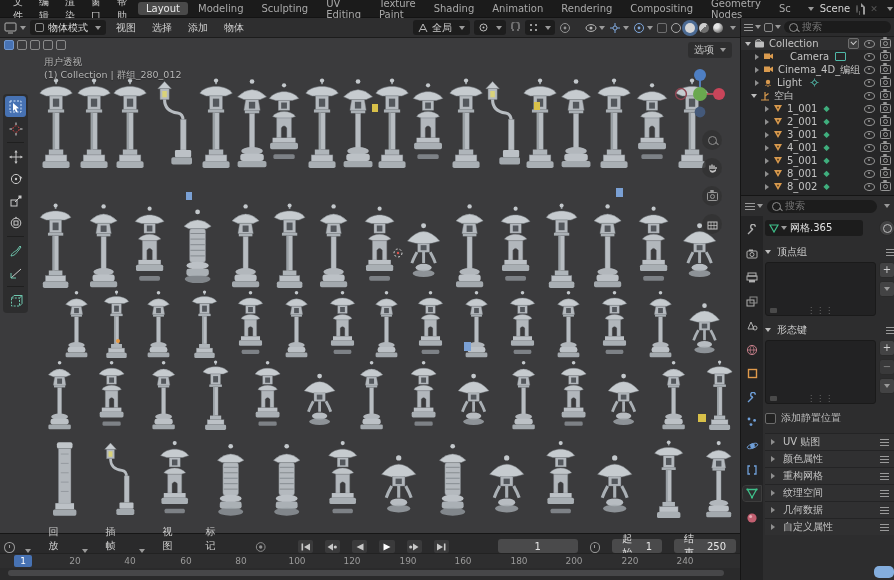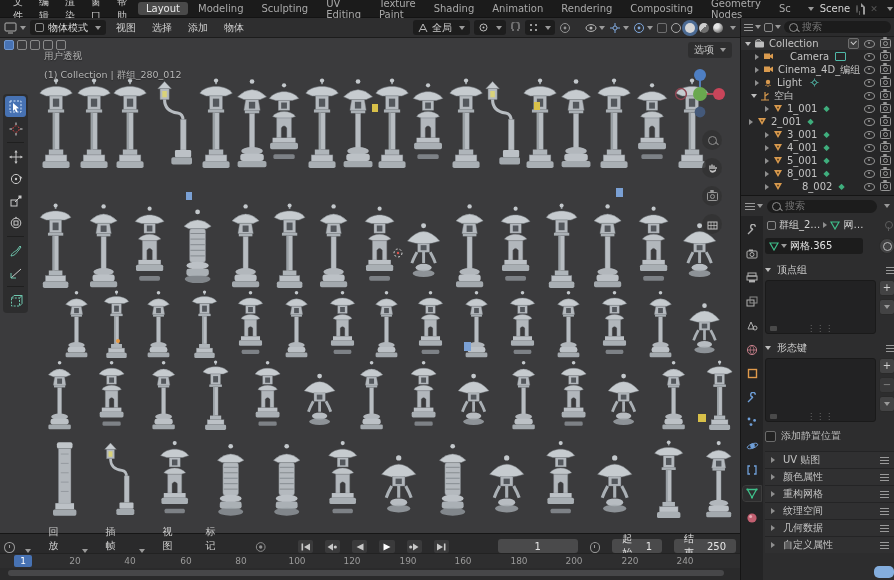--- a/index.html
+++ b/index.html
@@ -383,21 +383,21 @@
     </svg>
 
     <div class="abs flex" style="left:4px;top:2px;gap:3px">
       <span class="i-sq" style="background:#4772b3;border-color:#6e96cf"></span>
       <span class="i-sq"></span>
       <span class="i-sq"></span>
       <span class="i-sq"></span>
       <span class="i-sq"></span>
     </div>
 
-    <div class="ovl-text" style="left:44px;top:12px">用户透视</div>
+    <div class="ovl-text" style="left:44px;top:18px">用户透视</div>
     <div class="ovl-text" style="left:44px;top:31px">(1) Collection | 群组_280_012</div>
 
     <div id="vtoolbar" class="abs">
       <div class="tbtn active">
         <svg width="13" height="13" viewBox="0 0 13 13">
             <rect x="1" y="1" width="11" height="11" fill="none" stroke="#cfe0f5" stroke-dasharray="2 1.5"></rect>
             <path d="M4 3 L10 8.2 L7.2 8.5 L8.6 11.5 L7 12.2 L5.7 9.2 L4 11 Z" fill="#fff"></path>
           </svg>
       </div>
       <div class="tbtn">
@@ -569,92 +569,92 @@
           <path d="M1 1 H9 L5 8 Z" fill="#d99a4e"></path>
           <circle cx="5" cy="3.4" r="1" fill="#5a4122"></circle>
         </svg>
       <span style="margin-left:4px">1_001</span>
       <span style="color:#3fae7d;font-size:8px;margin-left:6px">◆</span>
       <span class="rt">
           <span class="i-eye"></span>
           <span class="i-cam"></span>
         </span>
     </div>
-    <div class="orow" style="padding-left:8px">
-      <i class="chev-r"></i>
-      <svg width="10" height="9" viewBox="0 0 10 9">
-          <path d="M1 1 H9 L5 8 Z" fill="#d99a4e"></path>
-          <circle cx="5" cy="3.4" r="1" fill="#5a4122"></circle>
-        </svg>
-      <span style="margin-left:4px">2_001</span>
-      <span style="color:#3fae7d;font-size:8px;margin-left:6px">◆</span>
-      <span class="rt">
-          <span class="i-eye"></span>
-          <span class="i-cam"></span>
-        </span>
-    </div>
     <div class="orow" style="padding-left:24px">
       <i class="chev-r"></i>
       <svg width="10" height="9" viewBox="0 0 10 9">
           <path d="M1 1 H9 L5 8 Z" fill="#d99a4e"></path>
           <circle cx="5" cy="3.4" r="1" fill="#5a4122"></circle>
         </svg>
-      <span style="margin-left:4px">3_001</span>
+      <span style="margin-left:4px">2_001</span>
       <span style="color:#3fae7d;font-size:8px;margin-left:6px">◆</span>
       <span class="rt">
           <span class="i-eye"></span>
           <span class="i-cam"></span>
         </span>
     </div>
     <div class="orow" style="padding-left:24px">
       <i class="chev-r"></i>
       <svg width="10" height="9" viewBox="0 0 10 9">
           <path d="M1 1 H9 L5 8 Z" fill="#d99a4e"></path>
           <circle cx="5" cy="3.4" r="1" fill="#5a4122"></circle>
         </svg>
-      <span style="margin-left:4px">4_001</span>
+      <span style="margin-left:4px">3_001</span>
       <span style="color:#3fae7d;font-size:8px;margin-left:6px">◆</span>
       <span class="rt">
           <span class="i-eye"></span>
           <span class="i-cam"></span>
         </span>
     </div>
     <div class="orow" style="padding-left:24px">
       <i class="chev-r"></i>
       <svg width="10" height="9" viewBox="0 0 10 9">
           <path d="M1 1 H9 L5 8 Z" fill="#d99a4e"></path>
           <circle cx="5" cy="3.4" r="1" fill="#5a4122"></circle>
         </svg>
-      <span style="margin-left:4px">5_001</span>
+      <span style="margin-left:4px">4_001</span>
       <span style="color:#3fae7d;font-size:8px;margin-left:6px">◆</span>
       <span class="rt">
           <span class="i-eye"></span>
           <span class="i-cam"></span>
         </span>
     </div>
     <div class="orow" style="padding-left:24px">
       <i class="chev-r"></i>
       <svg width="10" height="9" viewBox="0 0 10 9">
           <path d="M1 1 H9 L5 8 Z" fill="#d99a4e"></path>
           <circle cx="5" cy="3.4" r="1" fill="#5a4122"></circle>
         </svg>
-      <span style="margin-left:4px">8_001</span>
+      <span style="margin-left:4px">5_001</span>
       <span style="color:#3fae7d;font-size:8px;margin-left:6px">◆</span>
       <span class="rt">
           <span class="i-eye"></span>
           <span class="i-cam"></span>
         </span>
     </div>
     <div class="orow" style="padding-left:24px">
       <i class="chev-r"></i>
       <svg width="10" height="9" viewBox="0 0 10 9">
           <path d="M1 1 H9 L5 8 Z" fill="#d99a4e"></path>
           <circle cx="5" cy="3.4" r="1" fill="#5a4122"></circle>
         </svg>
-      <span style="margin-left:19px">8_002</span>
+      <span style="margin-left:4px">8_001</span>
+      <span style="color:#3fae7d;font-size:8px;margin-left:6px">◆</span>
+      <span class="rt">
+          <span class="i-eye"></span>
+          <span class="i-cam"></span>
+        </span>
+    </div>
+    <div class="orow" style="padding-left:24px">
+      <i class="chev-r"></i>
+      <svg width="10" height="9" viewBox="0 0 10 9">
+          <path d="M1 1 H9 L5 8 Z" fill="#d99a4e"></path>
+          <circle cx="5" cy="3.4" r="1" fill="#5a4122"></circle>
+        </svg>
+      <span style="margin-left:4px">8_002</span>
       <span style="color:#3fae7d;font-size:8px;margin-left:6px">◆</span>
       <span class="rt">
           <span class="i-eye"></span>
           <span class="i-cam"></span>
         </span>
     </div>
   </div>
 
   <div id="props" class="abs">
 
@@ -744,31 +744,20 @@
         </div>
       <div class="ptab">
           <svg width="12" height="12" viewBox="0 0 12 12">
             <circle cx="6" cy="6" r="4.6" fill="#c25f70"></circle>
             <circle cx="4.6" cy="4.4" r="1.5" fill="#e2aab2"></circle>
           </svg>
         </div>
     </div>
 
     <div class="abs" style="left:24px;top:20px;width:130px;height:365px">
-      <div class="flex" style="height:18px;gap:3px;padding:0 2px">
-        <span class="i-sq" style="width:9px;height:9px"></span>
-        <span style="color:#d5d5d5">群组_2…</span>
-        <i class="chev-r" style="margin:0"></i>
-        <svg width="10" height="9" viewBox="0 0 10 9">
-            <path d="M1 1 H9 L5 8 Z" fill="none" stroke="#3fbf8a" stroke-width="1.2"></path>
-          </svg>
-        <span style="color:#d5d5d5">网…</span>
-        <span style="margin-left:auto"></span>
-        <i class="i-pin" style="opacity:.5"></i>
-      </div>
       <div class="flex" style="height:18px;gap:16px;margin-top:3px">
         <div class="flex" style="flex:1;height:16px;background:#1c1c1c;border-radius:3px;padding:0 4px;gap:3px">
           <svg width="10" height="9" viewBox="0 0 10 9">
               <path d="M1 1 H9 L5 8 Z" fill="none" stroke="#3fbf8a" stroke-width="1.2"></path>
             </svg>
           <i class="chev" style="margin-left:-1px"></i>
           <span style="color:#e3e3e3">网格.365</span>
         </div>
         <div class="sbtn" style="border-radius:50%">
             <span style="width:7px;height:7px;border:1.2px solid #bdbdbd;border-radius:50%"></span>

